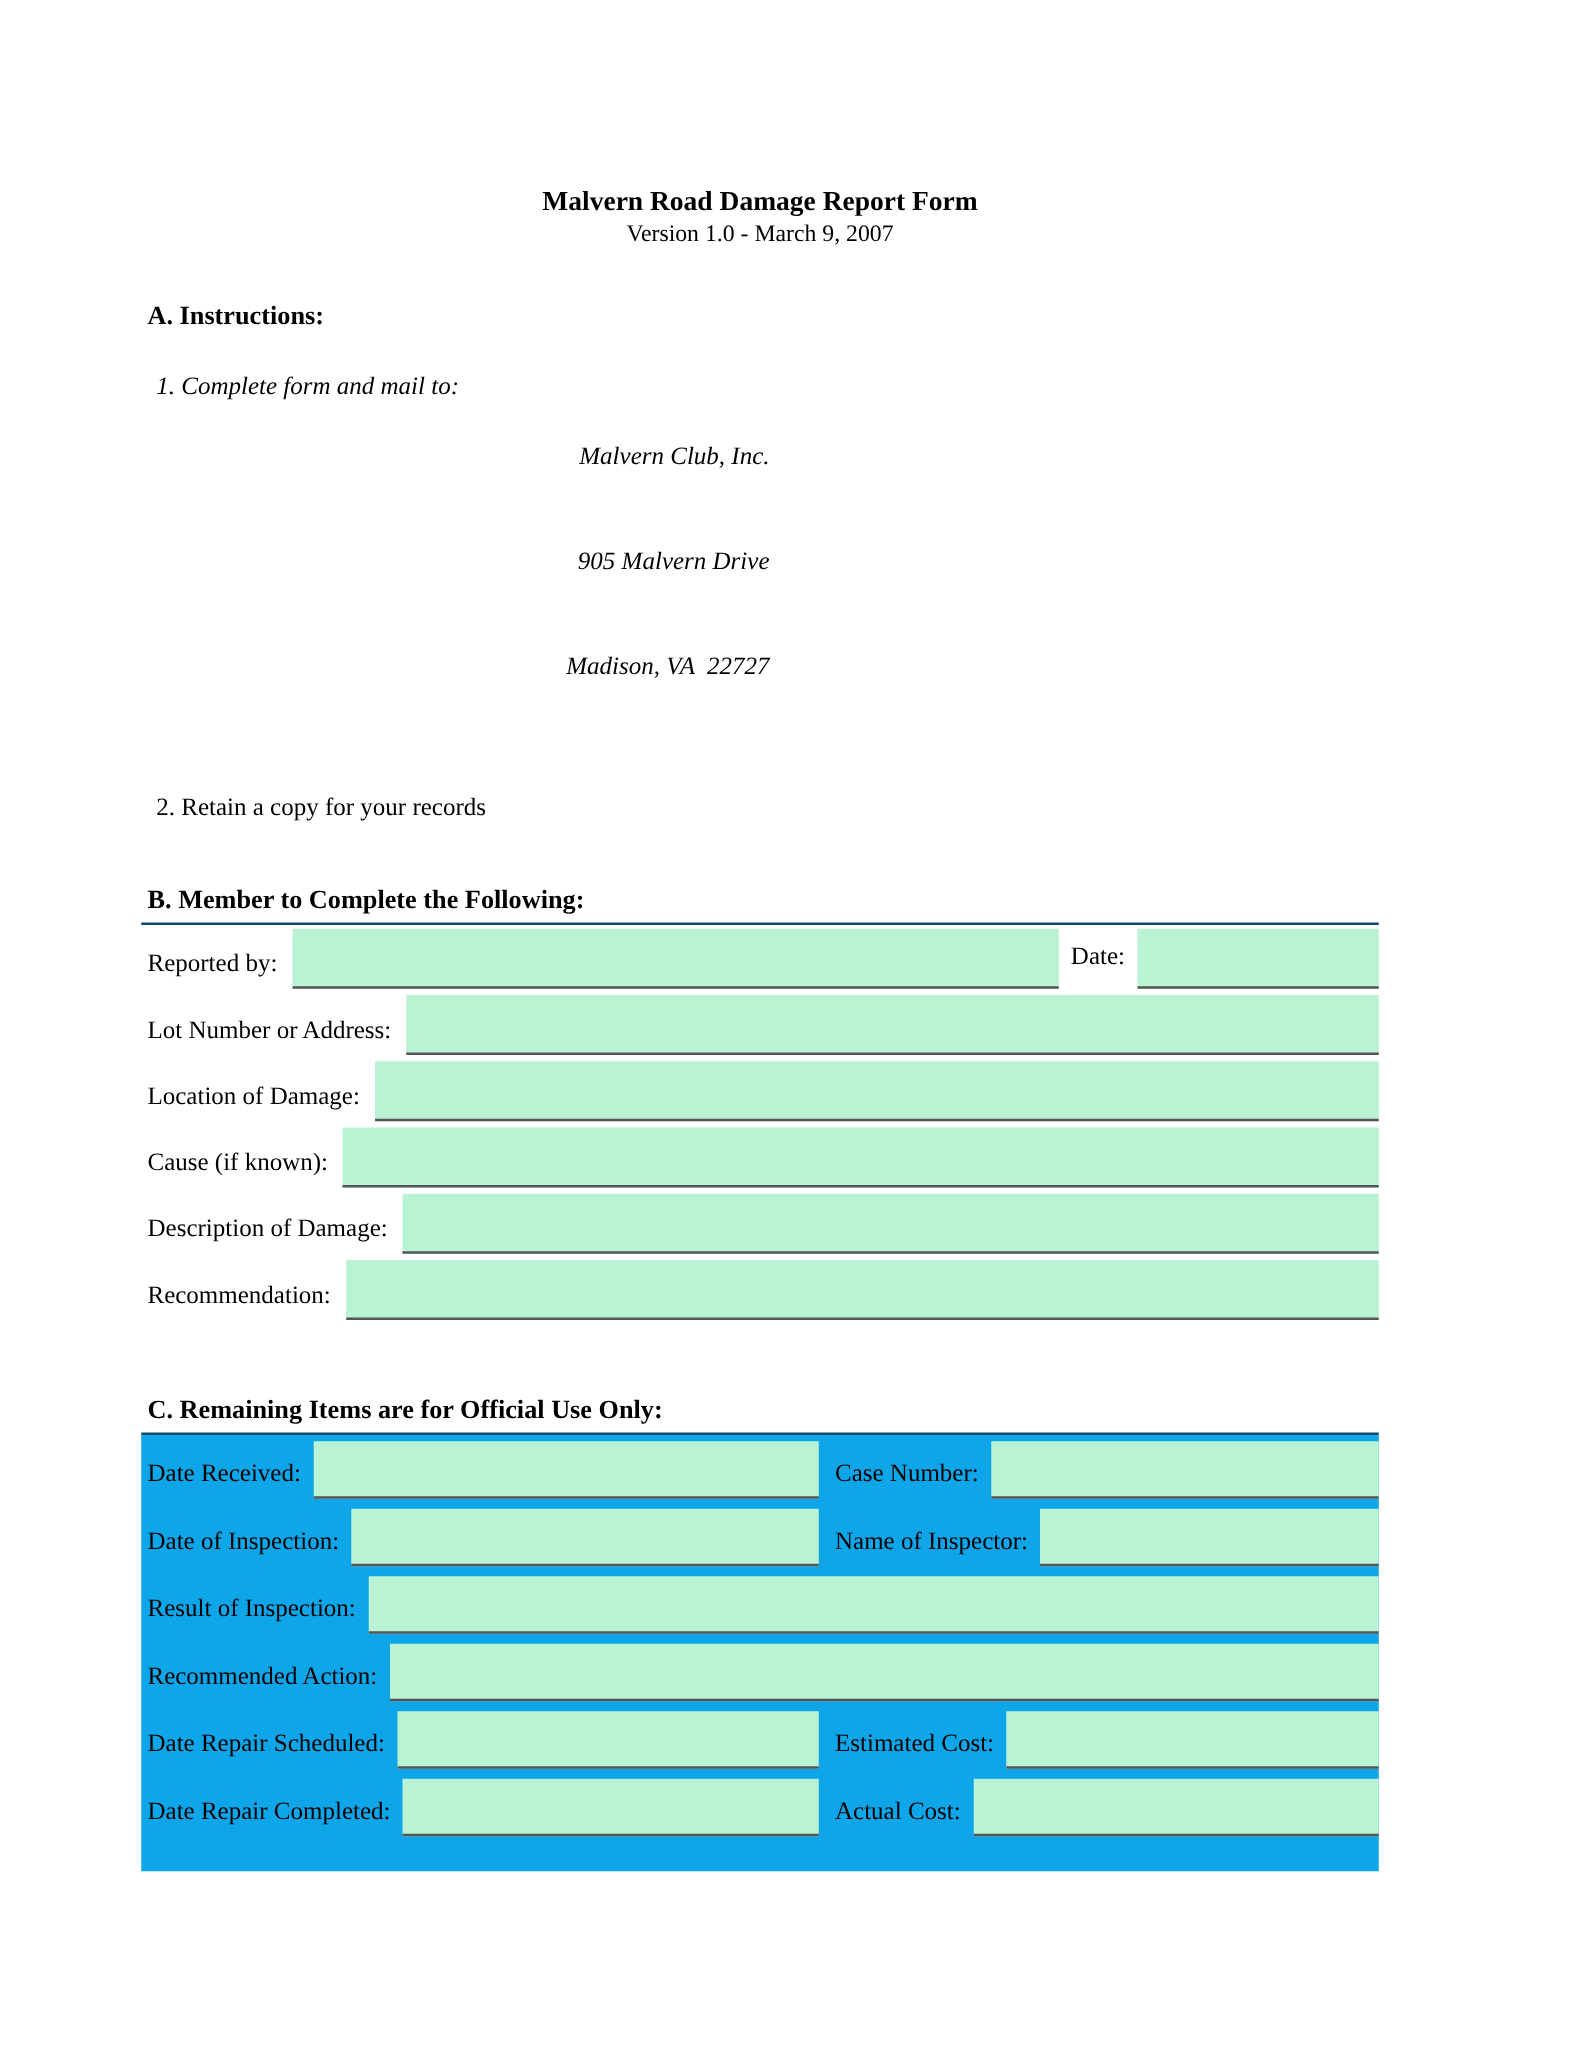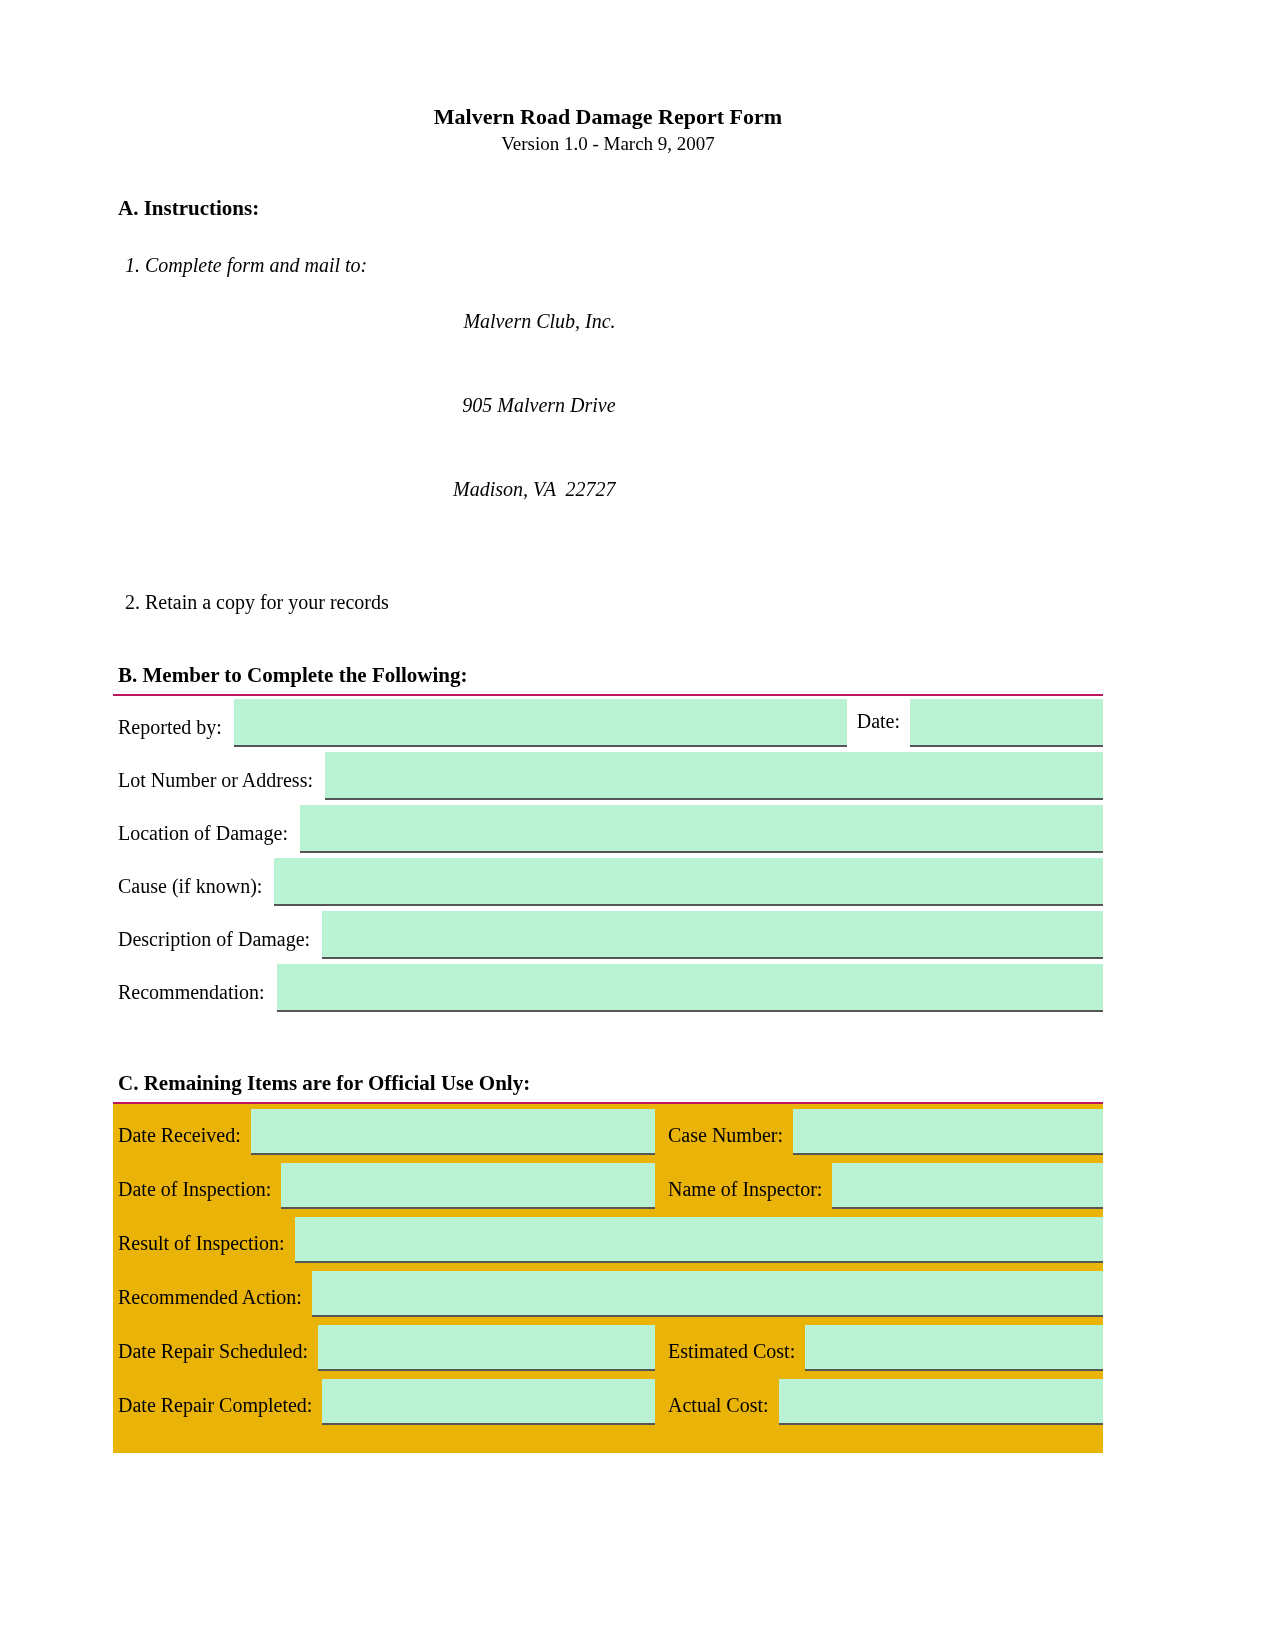--- a/index.html
+++ b/index.html
@@ -6,35 +6,35 @@
   html,body { background:#ffffff; }
   body {
     width:1275px; height:1649px;
     font-family:"Liberation Serif","DejaVu Serif",serif;
     color:#000000;
     position:relative;
   }
   .content { margin-left:113px; width:990px; }
 
   
-  .doc-header { padding-top:103px; text-align:center; }
+  .doc-header { padding-top:103px; text-align:center;margin-top:44px; }
   .doc-title { font-size:22px; font-weight:bold; line-height:27px; }
   .doc-subtitle { font-size:19px; line-height:24px; margin-top:2px;text-align:center; }
 
   
   .a-heading { margin-top:40px; font-size:21px; font-weight:bold; padding-left:5px; }
   .step1-row { margin-top:30px; display:flex;font-style:italic; }
   .step1-label { padding-left:12px; width:340px; font-size:20px; line-height:28px; }
   .address { font-size:20px; line-height:28px; white-space:pre;text-align:right; }
   .step2 { margin-top:30px; padding-left:12px; font-size:20px; line-height:27px; }
 
   
   .section-header-row {
     display:flex; align-items:flex-start;
-    height:51px; border-bottom:2px solid #be185d;gap:11px;
+    height:51px; border-bottom:2px solid #0c4a6e;gap:11px;
   }
   .sec-b { margin-top:29px; }
   .sec-c { margin-top:41px; }
   .section-heading {
     font-size:21px; font-weight:bold; white-space:nowrap;
     align-self:flex-end; padding:0 6px 6px 5px;
   }
   .header-fill { flex:1; background:#baf3d4; }
 
   
@@ -49,21 +49,21 @@
   .field-row.first { margin-top:3px; }
   .field-label {
     align-self:flex-end; white-space:nowrap;
     padding:0 0 8px 5px; font-size:20px;
   }
   .field.grow { flex:1; margin-left:12px; }
   .label-date { align-self:flex-end; white-space:nowrap; padding:0 10px 14px 10px; font-size:20px; }
   .field.date-w { flex:0 0 193px; margin-left:0; }
 
   
-  .official-box { background:#eab308; padding:3px 0 28px 0; }
+  .official-box { background:#0ea5e9; padding:3px 0 28px 0; }
   .c-row { display:flex; height:46px; margin-top:8px; }
   .c-row.first { margin-top:2px; }
   .c-left { display:flex; width:542px; }
   .c-right { display:flex; flex:1; margin-left:8px;text-align:right; }
   .c-left .field, .c-right .field { flex:1; margin-left:10px; }
   .c-row > .field.grow { flex:1; margin-left:10px; }
 </style>
 </head>
 <body>
 

